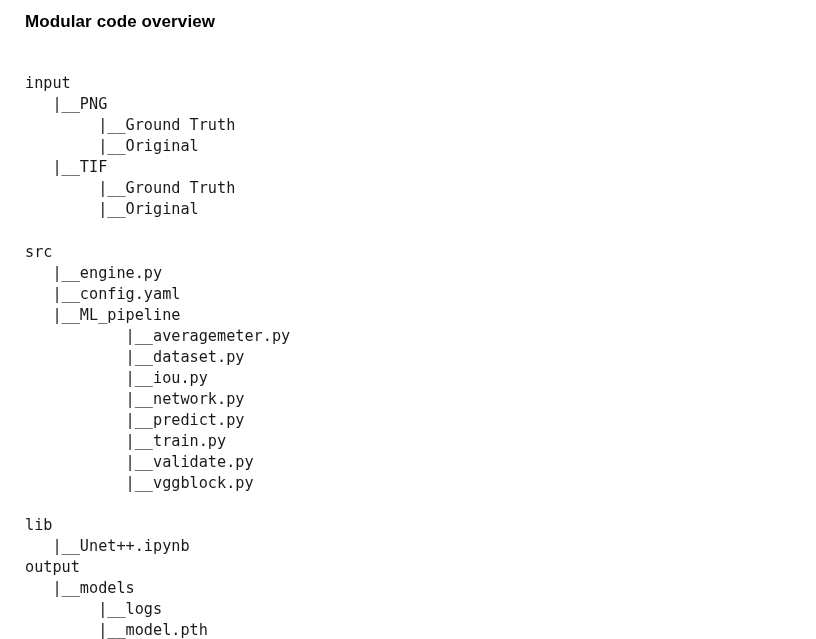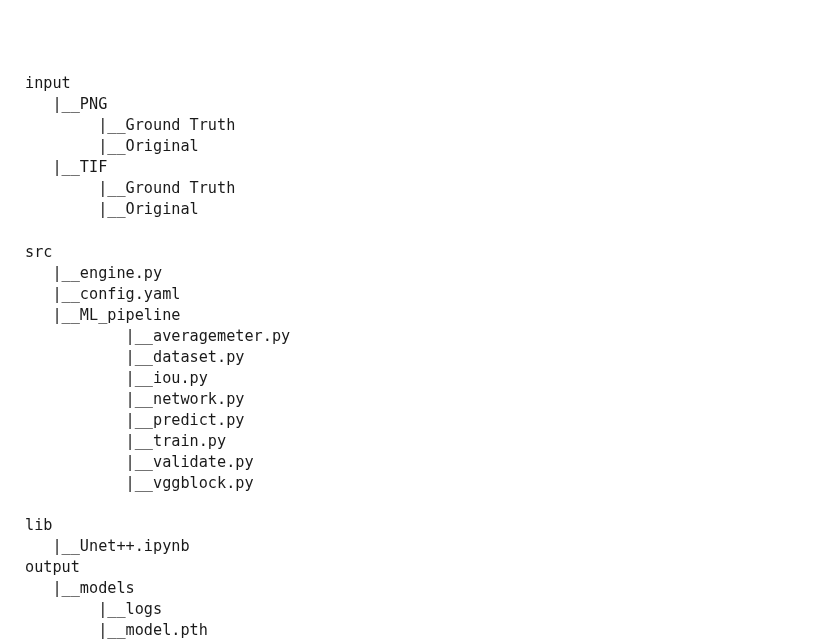--- a/index.html
+++ b/index.html
@@ -55,16 +55,17 @@
   }
   .tree-line.blank {
     height: 21.05px;
   }
 </style>
 </head>
 <body>
 
 <div class="page">
 
+  <h1 class="page-title">Modular code overview</h1>
 
   <pre class="tree-block" id="tree-block"><div class="tree-line">input</div><div class="tree-line">   |__PNG</div><div class="tree-line">        |__Ground Truth</div><div class="tree-line">        |__Original</div><div class="tree-line">   |__TIF</div><div class="tree-line">        |__Ground Truth</div><div class="tree-line">        |__Original</div><div class="tree-line blank">&nbsp;</div><div class="tree-line">src</div><div class="tree-line">   |__engine.py</div><div class="tree-line">   |__config.yaml</div><div class="tree-line">   |__ML_pipeline</div><div class="tree-line">           |__averagemeter.py</div><div class="tree-line">           |__dataset.py</div><div class="tree-line">           |__iou.py</div><div class="tree-line">           |__network.py</div><div class="tree-line">           |__predict.py</div><div class="tree-line">           |__train.py</div><div class="tree-line">           |__validate.py</div><div class="tree-line">           |__vggblock.py</div><div class="tree-line blank">&nbsp;</div><div class="tree-line">lib</div><div class="tree-line">   |__Unet++.ipynb</div><div class="tree-line">output</div><div class="tree-line">   |__models</div><div class="tree-line">        |__logs</div><div class="tree-line">        |__model.pth</div></pre>
 
 </div>
 
 </body></html>

